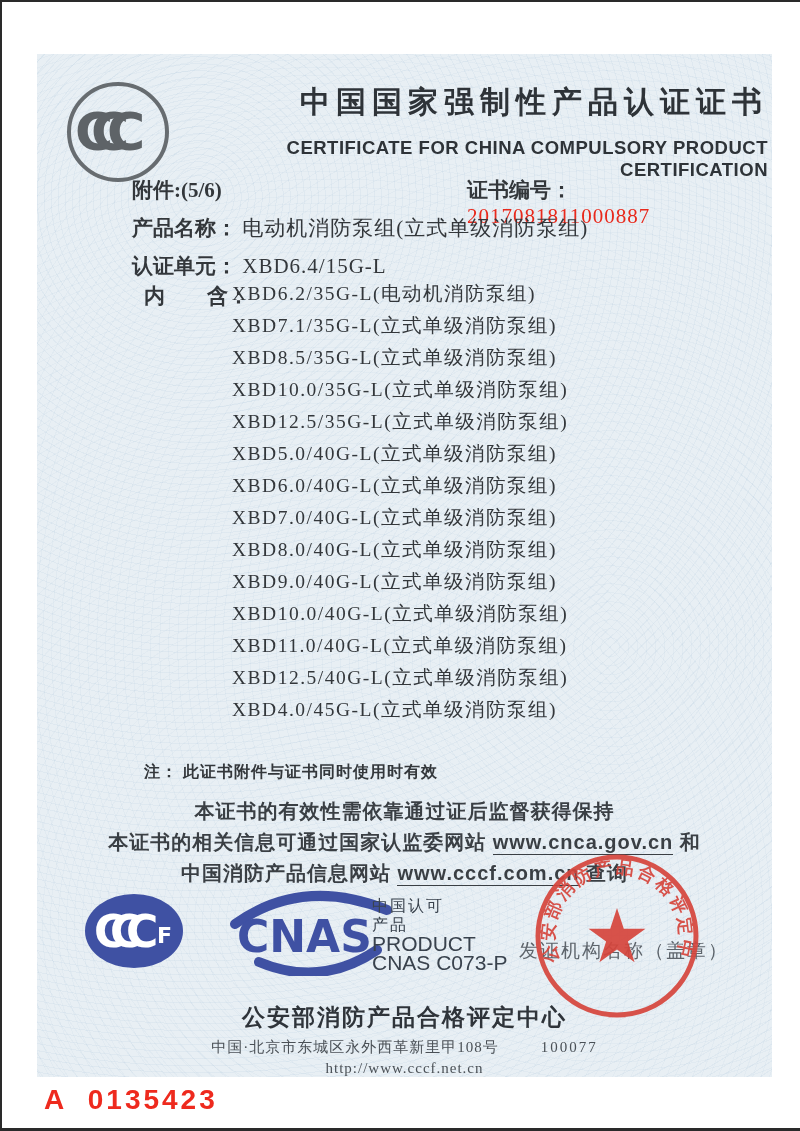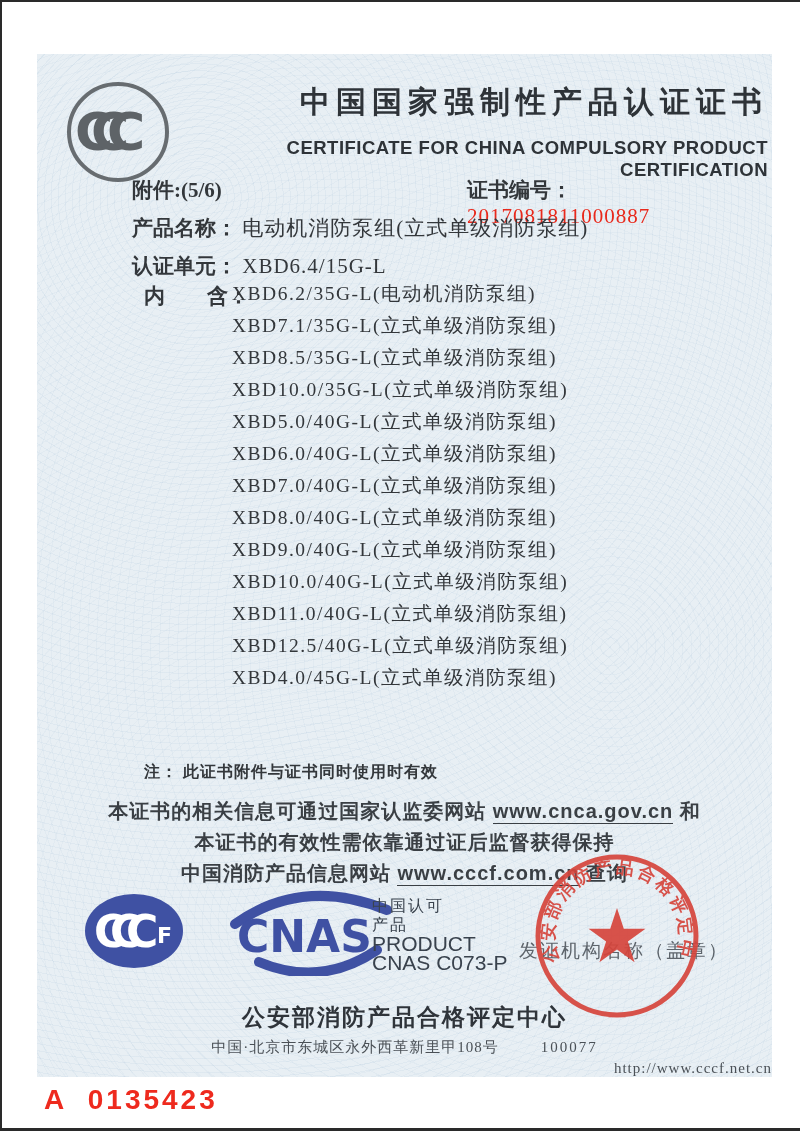--- a/index.html
+++ b/index.html
@@ -54,21 +54,21 @@
   
   .stamp{left:490px;top:792px;z-index:3;opacity:.92;}
   .stamp-caption{left:482px;top:884px;z-index:2;font-size:19px;color:#5d646b;
     letter-spacing:2px;white-space:nowrap;}
   
   .issuer-name{left:0;right:0;top:948px;text-align:center;font-size:23px;
     font-weight:700;letter-spacing:2px;color:#2f343a;}
   .issuer-addr{left:0;right:0;top:984px;text-align:center;font-size:15px;
     color:#4a5056;letter-spacing:1px;}
   .issuer-addr .post{margin-left:42px;letter-spacing:2px;}
-  .issuer-web{left:0;right:0;top:1006px;text-align:right;font-size:15px;
+  .issuer-web{left:0;right:0;top:1006px;text-align:center;font-size:15px;
     color:#4a5056;letter-spacing:1px;}
   
   .serial{left:42px;top:1082px;font-family:"Liberation Sans","DejaVu Sans",sans-serif;
     font-weight:700;font-size:28px;color:#ee2a1e;letter-spacing:3px;white-space:pre;}
 </style>
 </head>
 <body>
 
 <div class="page">
   <div class="paper">
@@ -103,36 +103,37 @@
       <span class="f-label">认证单元：</span>
       <span class="f-value">XBD6.4/15G-L</span>
     </div>
 
     <div class="abs contains-label">内　　含：</div>
     <ul class="abs contains-list">
       <li>XBD6.2/35G-L(电动机消防泵组)</li>
       <li>XBD7.1/35G-L(立式单级消防泵组)</li>
       <li>XBD8.5/35G-L(立式单级消防泵组)</li>
       <li>XBD10.0/35G-L(立式单级消防泵组)</li>
+      <li>XBD12.5/35G-L(立式单级消防泵组)</li>
       <li>XBD5.0/40G-L(立式单级消防泵组)</li>
       <li>XBD6.0/40G-L(立式单级消防泵组)</li>
       <li>XBD7.0/40G-L(立式单级消防泵组)</li>
       <li>XBD8.0/40G-L(立式单级消防泵组)</li>
       <li>XBD9.0/40G-L(立式单级消防泵组)</li>
       <li>XBD10.0/40G-L(立式单级消防泵组)</li>
       <li>XBD11.0/40G-L(立式单级消防泵组)</li>
       <li>XBD12.5/40G-L(立式单级消防泵组)</li>
       <li>XBD4.0/45G-L(立式单级消防泵组)</li>
     </ul>
 
     <div class="abs note">注： 此证书附件与证书同时使用时有效</div>
 
     <div class="abs validity">
+      <div class="vline">本证书的有效性需依靠通过证后监督获得保持</div>
       <div class="vline"><span>本证书的相关信息可通过国家认监委网站 </span><span class="vlink">www.cnca.gov.cn</span><span> 和</span></div>
-      <div class="vline">本证书的有效性需依靠通过证后监督获得保持</div>
       <div class="vline"><span>中国消防产品信息网站 </span><span class="vlink">www.cccf.com.cn</span><span> 查询</span></div>
     </div>
 
     <svg class="abs cccf-logo" width="102" height="78" viewBox="0 0 102 78" xmlns="http://www.w3.org/2000/svg">
       <ellipse cx="51" cy="39" rx="49" ry="37" fill="#3f51a3"></ellipse>
       <g fill="#ffffff" font-family="'DejaVu Sans',sans-serif" font-weight="bold">
         <text x="11" y="55" font-size="44">C</text>
         <text x="27" y="55" font-size="44">C</text>
         <text x="43" y="55" font-size="44">C</text>
         <text x="74" y="51" font-size="22">F</text>

